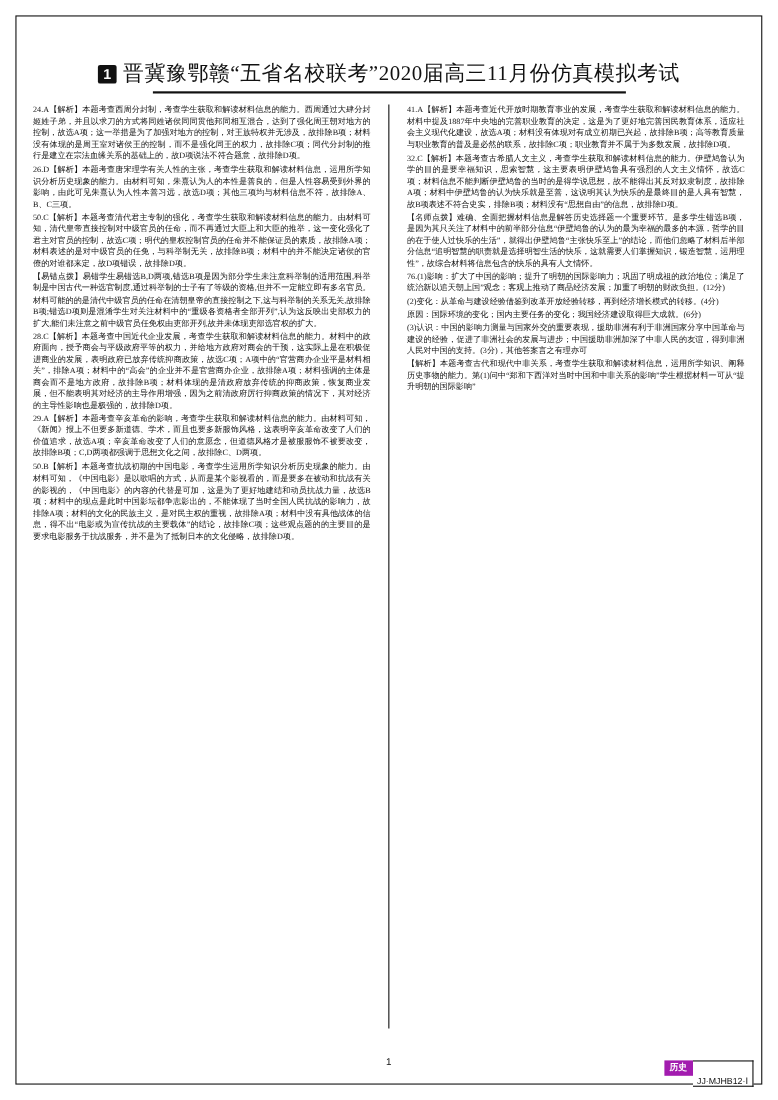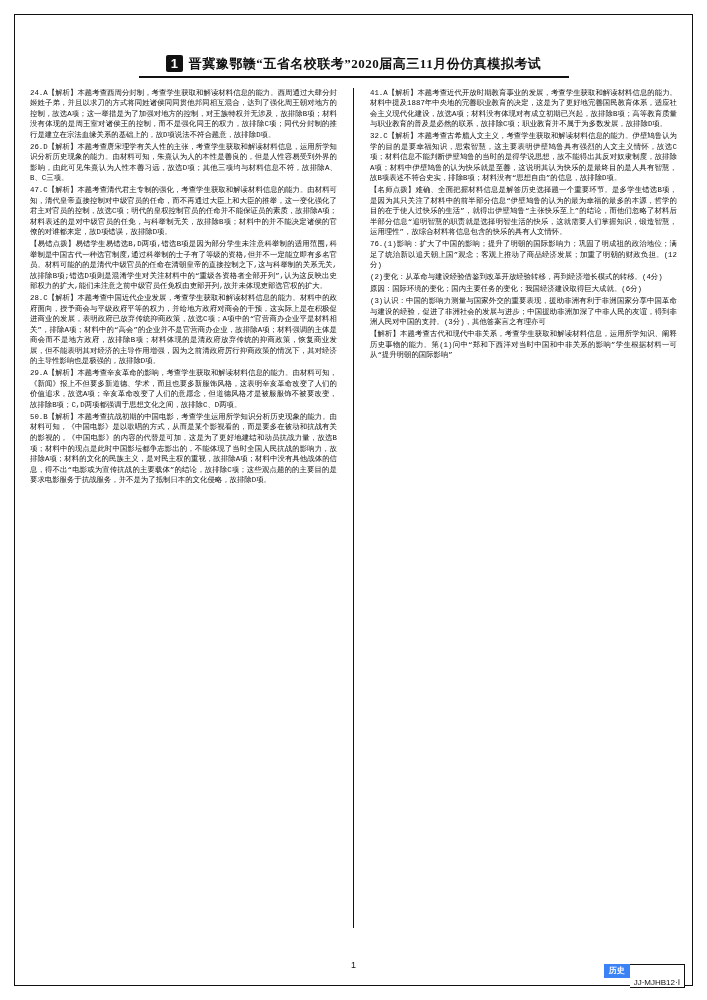--- a/index.html
+++ b/index.html
@@ -37,22 +37,22 @@
     color:#fff;
     font-family:"Liberation Sans", sans-serif;
     font-size:13px;
     font-weight:bold;
     width:17px;height:17px;
     line-height:17px;
     text-align:center;
     border-radius:2px;
   }
   .hdr-title{
-    font-size:13px;
-    font-weight:bold;
+    font-size:19px;
+    font-weight:normal;
     letter-spacing:0.5px;
     white-space:nowrap;
   }
   .hdr-rule{
     width:430px;
     height:2px;
     background:#111;
     margin:3px auto 0 auto;
   }
   .columns{
@@ -68,42 +68,41 @@
     text-align:justify;
   }
   .col-divider{
     width:0;
     border-left:1px solid #111;
     align-self:stretch;
   }
   .para{
     margin:0 0 1.5px 0;
     text-indent:0;
-    font-family:Liberation Mono, monospace;
   }
   .footer-pagenum{
     position:absolute;
     left:0;right:0;
     bottom:30px;
     text-align:center;
     font-size:9px;
     font-family:"Liberation Sans", sans-serif;
   }
   .footer-tag{
     position:absolute;
     right:22px;
     bottom:22px;
     display:flex;
     align-items:stretch;
     height:14px;
     font-family:"Liberation Sans", sans-serif;
     font-size:8px;
   }
   .footer-tag .ft-left{
-    background:#3b82f6;
+    background:#a21caf;
     color:#fff;
     padding:0 5px;
     line-height:14px;
     font-weight:bold;
   }
   .footer-tag .ft-right{
     border:1px solid #111;
     border-left:none;
     padding:11px 4px;
     line-height:13px;
@@ -122,21 +121,21 @@
       <span class="hdr-badge">1</span>
       <span class="hdr-title">晋冀豫鄂赣“五省名校联考”2020届高三11月份仿真模拟考试</span>
     </div>
     <div class="hdr-rule"></div>
   </div>
 
   <div class="columns">
     <div class="col">
       <p class="para">24.A【解析】本题考查西周分封制，考查学生获取和解读材料信息的能力。西周通过大肆分封姬姓子弟，并且以求刀的方式将同姓诸侯同同贯他邦同相互混合，达到了强化周王朝对地方的控制，故选A项；这一举措是为了加强对地方的控制，对王族特权并无涉及，故排除B项；材料没有体现的是周王室对诸侯王的控制，而不是强化同王的权力，故排除C项；同代分封制的推行是建立在宗法血缘关系的基础上的，故D项说法不符合题意，故排除D项。</p>
       <p class="para">26.D【解析】本题考查唐宋理学有关人性的主张，考查学生获取和解读材料信息，运用所学知识分析历史现象的能力。由材料可知，朱熹认为人的本性是善良的，但是人性容易受到外界的影响，由此可见朱熹认为人性本善习远，故选D项；其他三项均与材料信息不符，故排除A、B、C三项。</p>
-      <p class="para">47.C【解析】本题考查清代君主专制的强化，考查学生获取和解读材料信息的能力。由材料可知，清代皇帝直接控制对中级官员的任命，而不再通过大臣上和大臣的推举，这一变化强化了君主对官员的控制，故选C项；明代的皇权控制官员的任命并不能保证员的素质，故排除A项；材料表述的是对中级官员的任免，与科举制无关，故排除B项；材料中的并不能决定诸侯的官僚的对谁都来定，故D项错误，故排除D项。</p>
+      <p class="para">50.C【解析】本题考查清代君主专制的强化，考查学生获取和解读材料信息的能力。由材料可知，清代皇帝直接控制对中级官员的任命，而不再通过大臣上和大臣的推举，这一变化强化了君主对官员的控制，故选C项；明代的皇权控制官员的任命并不能保证员的素质，故排除A项；材料表述的是对中级官员的任免，与科举制无关，故排除B项；材料中的并不能决定诸侯的官僚的对谁都来定，故D项错误，故排除D项。</p>
       <p class="para">【易错点拨】易错学生易错选B,D两项,错选B项是因为部分学生未注意科举制的适用范围,科举制是中国古代一种选官制度,通过科举制的士子有了等级的资格,但并不一定能立即有多名官员。材料可能的的是清代中级官员的任命在清朝皇帝的直接控制之下,这与科举制的关系无关,故排除B项;错选D项则是混淆学生对关注材料中的“重级各资格者全部开列”,认为这反映出史部权力的扩大,能们未注意之前中级官员任免权由吏部开列,故并未体现吏部选官权的扩大。</p>
       <p class="para">28.C【解析】本题考查中国近代企业发展，考查学生获取和解读材料信息的能力。材料中的政府面向，授予商会与平级政府平等的权力，并给地方政府对商会的干预，这实际上是在积极促进商业的发展，表明政府已放弃传统抑商政策，故选C项；A项中的“官营商办企业平是材料相关”，排除A项；材料中的“高会”的企业并不是官营商办企业，故排除A项；材料强调的主体是商会而不是地方政府，故排除B项；材料体现的是清政府放弃传统的抑商政策，恢复商业发展，但不能表明其对经济的主导作用增强，因为之前清政府厉行抑商政策的情况下，其对经济的主导性影响也是极强的，故排除D项。</p>
       <p class="para">29.A【解析】本题考查辛亥革命的影响，考查学生获取和解读材料信息的能力。由材料可知，《新闻》报上不但要多新道德、学术，而且也要多新服饰风格，这表明辛亥革命改变了人们的价值追求，故选A项；辛亥革命改变了人们的意愿念，但道德风格才是被服服饰不被要改变，故排除B项；C,D两项都强调于思想文化之间，故排除C、D两项。</p>
       <p class="para">50.B【解析】本题考查抗战初期的中国电影，考查学生运用所学知识分析历史现象的能力。由材料可知，《中国电影》是以歌唱的方式，从而是某个影视看的，而是要多在被动和抗战有关的影视的，《中国电影》的内容的代替是可加，这是为了更好地建结和动员抗战力量，故选B项；材料中的现点是此时中国影坛都争志影出的，不能体现了当时全国人民抗战的影响力，故排除A项；材料的文化的民族主义，是对民主权的重视，故排除A项；材料中没有具他战体的信息，得不出“电影或为宣传抗战的主要载体”的结论，故排除C项；这些观点题的的主要目的是要求电影服务于抗战服务，并不是为了抵制日本的文化侵略，故排除D项。</p>
     </div>
 
     <div class="col-divider"></div>
 
     <div class="col">
       <p class="para">41.A【解析】本题考查近代开放时期教育事业的发展，考查学生获取和解读材料信息的能力。材料中提及1887年中央地的完善职业教育的决定，这是为了更好地完善国民教育体系，适应社会主义现代化建设，故选A项；材料没有体现对有成立初期已兴起，故排除B项；高等教育质量与职业教育的普及是必然的联系，故排除C项；职业教育并不属于为多数发展，故排除D项。</p>

